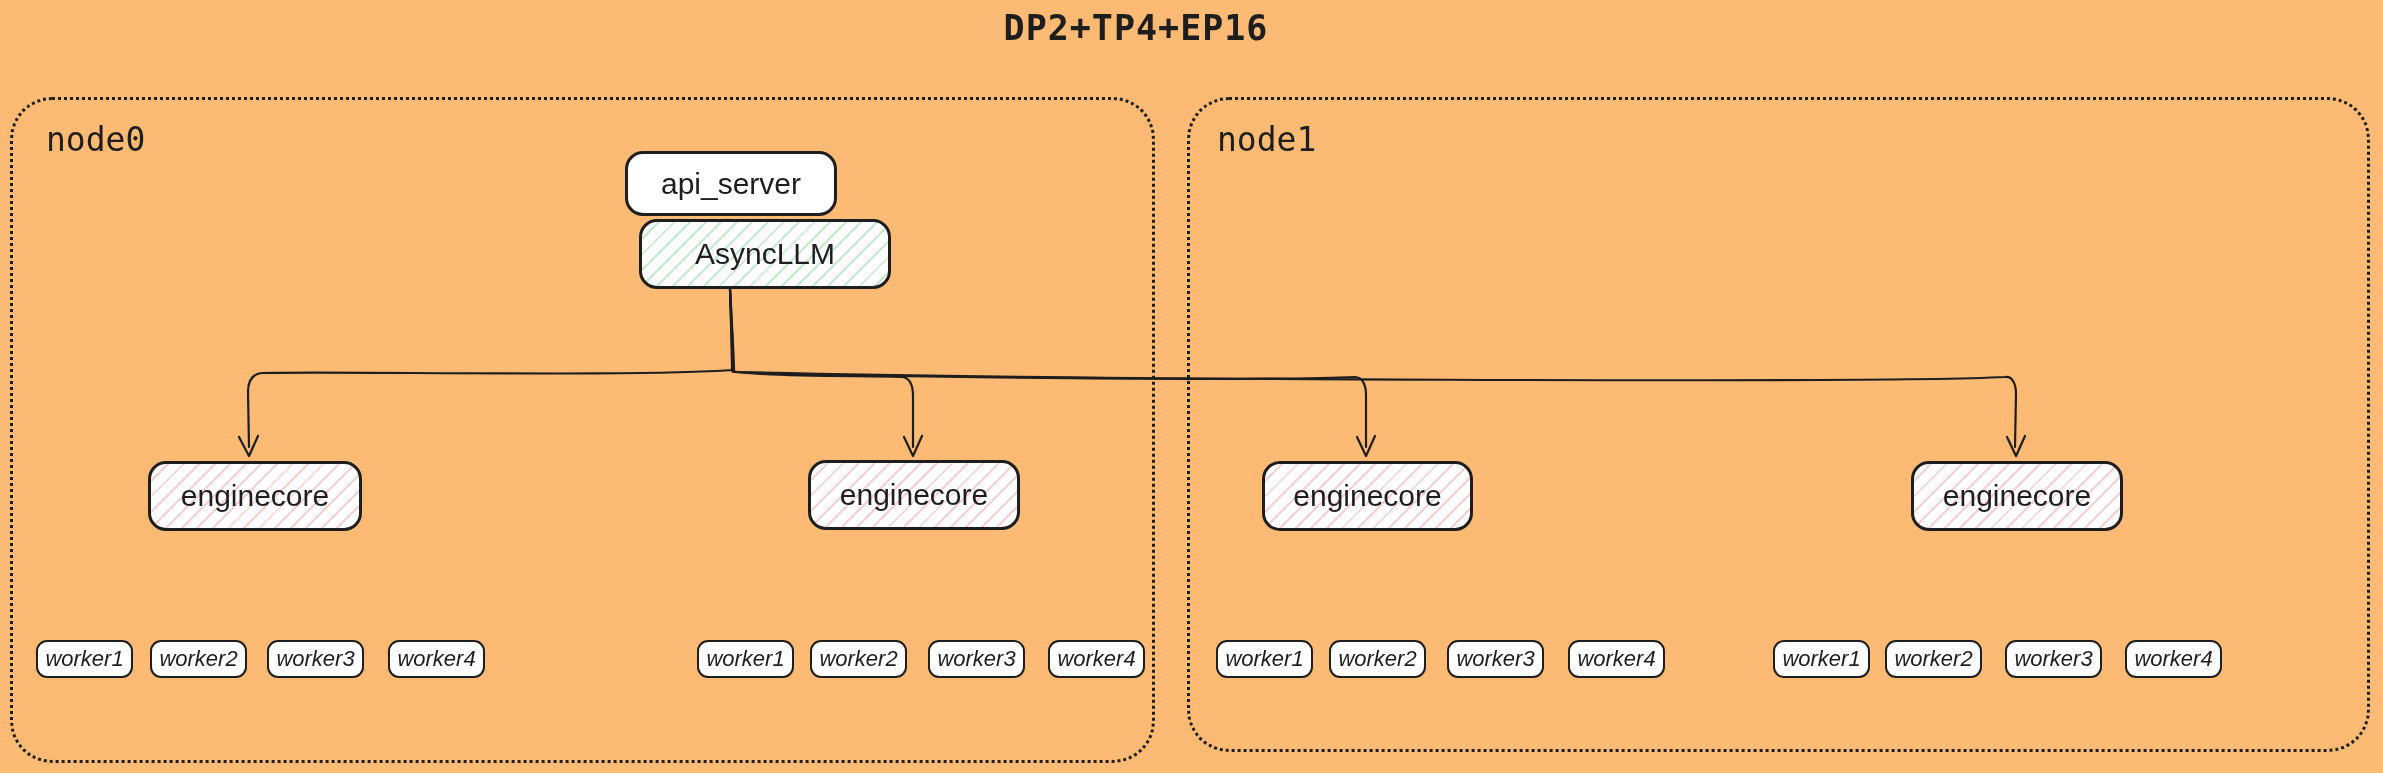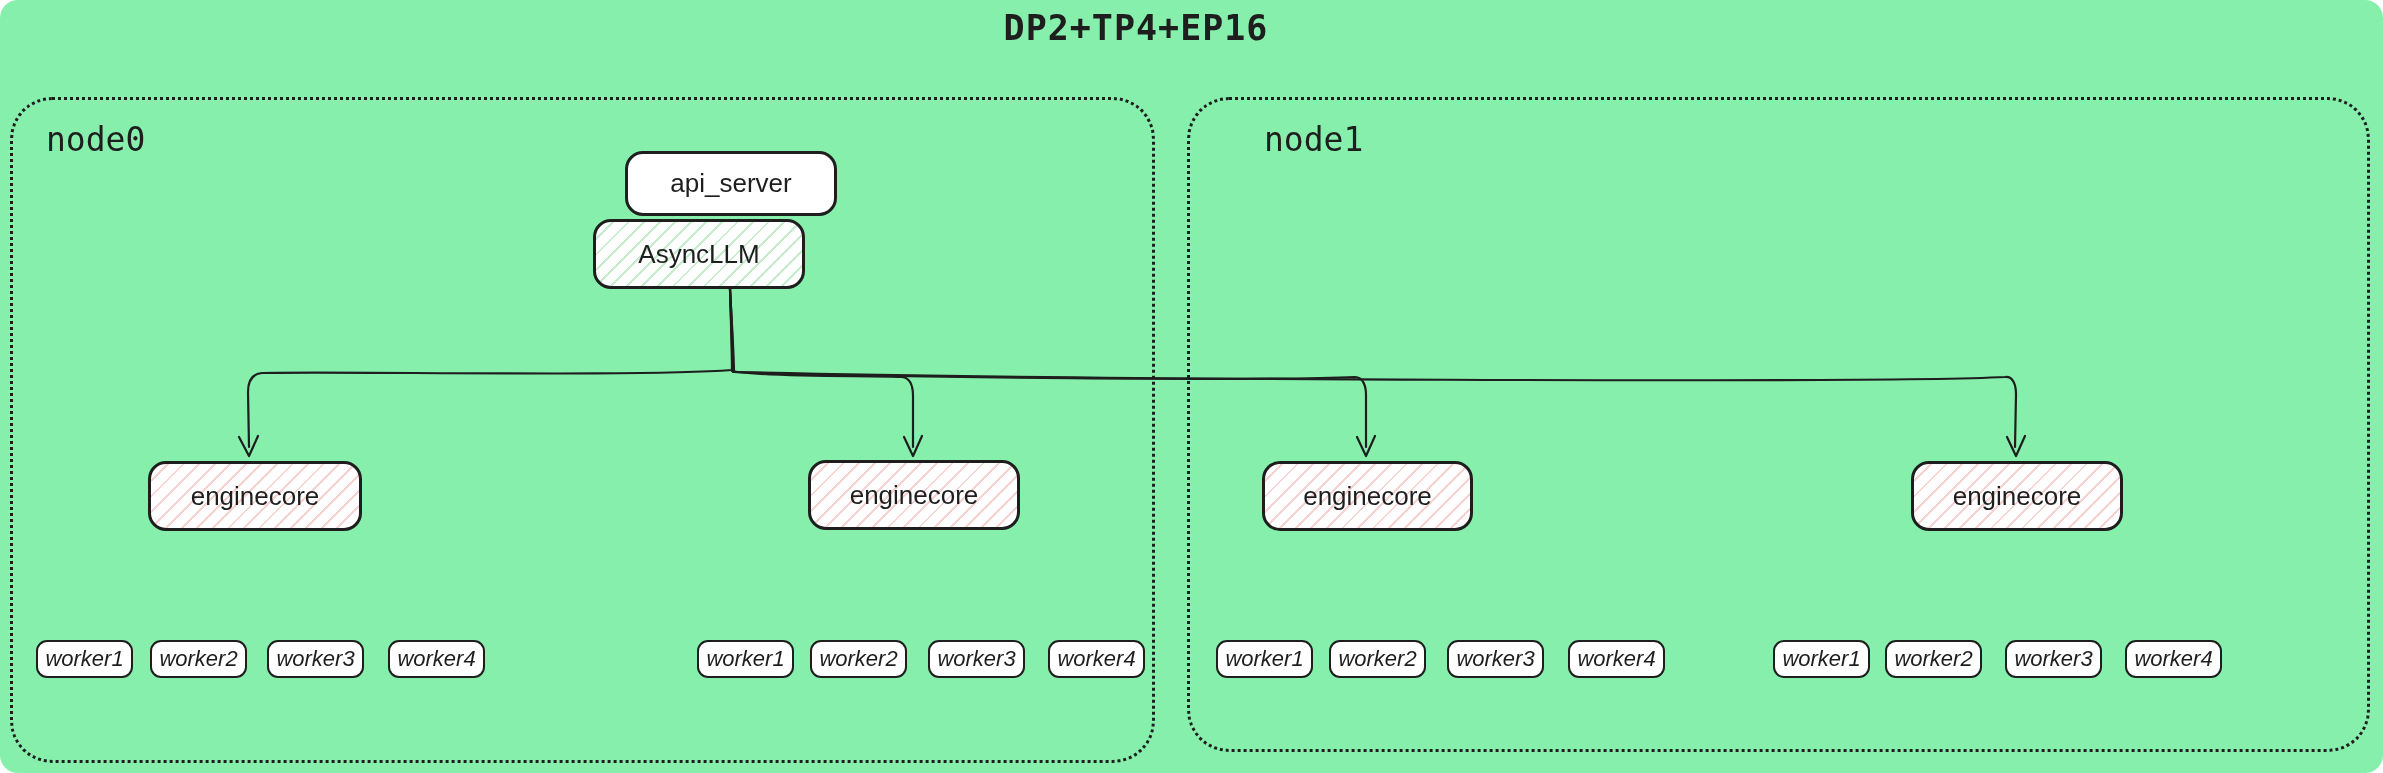--- a/index.html
+++ b/index.html
@@ -1,24 +1,23 @@
 <!DOCTYPE html>
 <html><head>
 <meta charset="utf-8">
 <style>
   html, body { margin: 0; padding: 0; background: #ffffff; }
   .canvas {
     position: relative;
     width: 2383px;
     height: 773px;
-    background: #86efac;
+    background: #fdba74;
     font-family: "Liberation Sans", sans-serif;
     color: #1e1e1e;
     overflow: hidden;
-    border-radius: 18px;
   }
   .title {
     position: absolute;
     left: 1136px; top: 8px;
     transform: translateX(-50%);
     font-family: "DejaVu Sans Mono", monospace;
     font-size: 35px; font-weight: 600;
     letter-spacing: 1px;
     white-space: nowrap;
   }
@@ -35,21 +34,21 @@
     font-size: 33px; font-weight: 400;
     white-space: nowrap;
   }
   .box {
     position: absolute;
     box-sizing: border-box;
     border: 3px solid #1e1e1e;
     border-radius: 18px;
     background: #ffffff;
     display: flex; align-items: center; justify-content: center;
-    font-size: 26px;
+    font-size: 30px;
     white-space: nowrap;
   }
   .hachure-green {
     background-color: #ffffff;
     background-image: repeating-linear-gradient(135deg,
       rgba(64,192,87,0.30) 0px, rgba(64,192,87,0.30) 2px,
       transparent 2px, transparent 11px);
   }
   .hachure-red {
     background-color: #ffffff;
@@ -86,35 +85,35 @@
 <body>
 
 <div class="canvas">
 
   <div class="title">DP2+TP4+EP16</div>
 
   <div class="node-box" style="left:10px; top:97px; width:1145px; height:666px;"></div>
   <div class="node-box" style="left:1187px; top:97px; width:1183px; height:655px;"></div>
 
   <div class="node-label" style="left:46px; top:120px;">node0</div>
-  <div class="node-label" style="left:1264px; top:120px;">node1</div>
+  <div class="node-label" style="left:1217px; top:120px;">node1</div>
 
   <svg class="connectors" width="2383" height="773" viewBox="0 0 2383 773">
     <path d="M 730 289 C 731 325, 733 355, 732 370 C 640 377, 340 371, 262 373 C 251 374, 248 382, 248 392 L 249 447"></path>
     <path d="M 730 289 C 731 325, 732 355, 732 371 C 770 378, 877 375, 902 377 C 911 378, 913 387, 913 396 L 913 447"></path>
     <path d="M 730 289 C 732 325, 733 358, 733 372 C 890 378, 1270 381, 1355 377 C 1363 377, 1366 386, 1366 395 L 1366 447"></path>
     <path d="M 730 289 C 732 325, 734 358, 734 372 C 1050 380, 1890 383, 2005 377 C 2013 376, 2016 385, 2016 394 L 2015 447"></path>
     <path d="M 239 437 L 249 456 L 258 436"></path>
     <path d="M 904 437 L 913 456 L 922 436"></path>
     <path d="M 1357 437 L 1366 456 L 1375 436"></path>
     <path d="M 2007 437 L 2016 456 L 2025 436"></path>
   </svg>
 
   <div class="box" style="left:625px; top:151px; width:212px; height:65px;">api_server</div>
-  <div class="box hachure-green" style="left:593px; top:219px; width:212px; height:70px;">AsyncLLM</div>
+  <div class="box hachure-green" style="left:639px; top:219px; width:252px; height:70px;">AsyncLLM</div>
 
   <div class="box hachure-red" style="left:148px; top:461px; width:214px; height:70px;">enginecore</div>
   <div class="box hachure-red" style="left:808px; top:460px; width:212px; height:70px;">enginecore</div>
   <div class="box hachure-red" style="left:1262px; top:461px; width:211px; height:70px;">enginecore</div>
   <div class="box hachure-red" style="left:1911px; top:461px; width:212px; height:70px;">enginecore</div>
 
   <div class="worker" style="left:36px; top:640px;">worker1</div>
   <div class="worker" style="left:150px; top:640px;">worker2</div>
   <div class="worker" style="left:267px; top:640px;">worker3</div>
   <div class="worker" style="left:388px; top:640px;">worker4</div>

